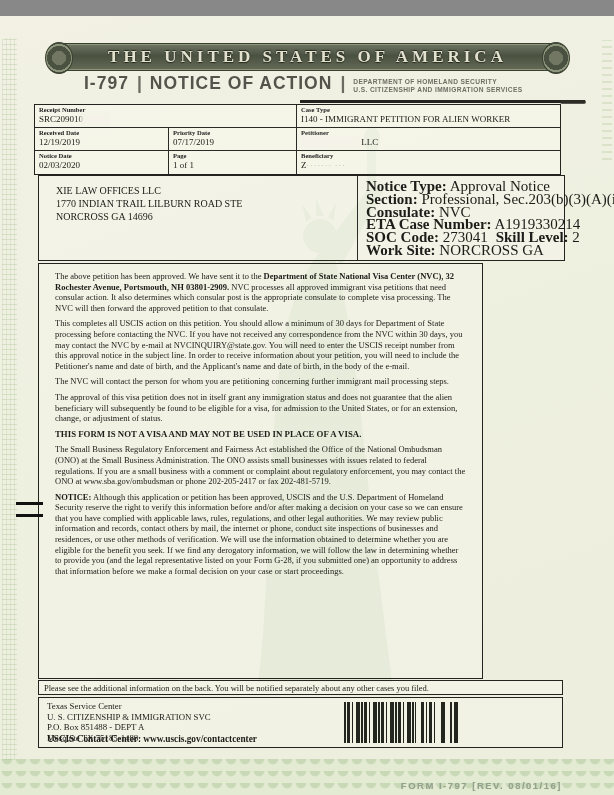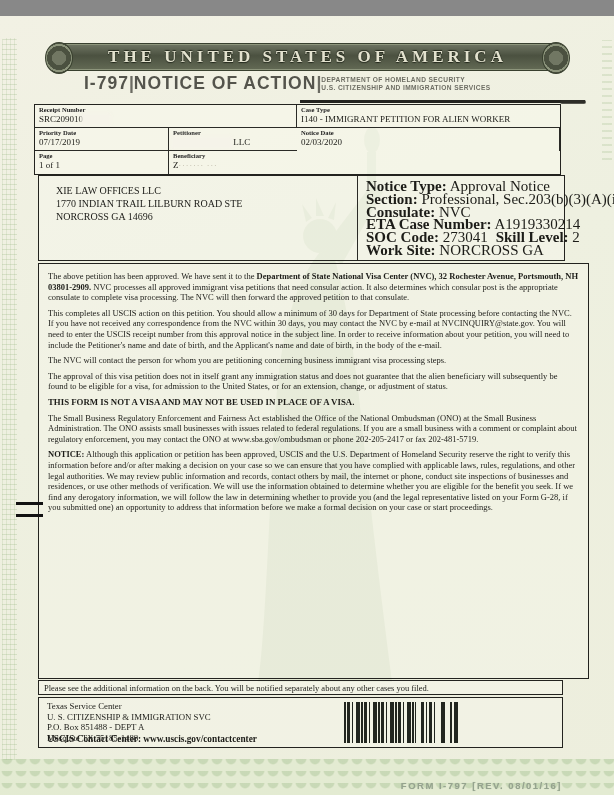--- a/index.html
+++ b/index.html
@@ -38,21 +38,21 @@
     font-family:"Liberation Serif",serif;font-weight:bold;font-size:17px;letter-spacing:4px;
     color:#e3e2cf;text-shadow:0 1px 1px #23281c, 0 -1px 1px #23281c;white-space:nowrap;
   }
   .rosette{
     position:absolute;top:-2px;width:26px;height:30px;border-radius:50%;
     background:radial-gradient(circle,#717763 0 35%,#4b5140 36% 60%,#8d957c 61% 70%,#4b5140 71% 100%);
     border:1px solid #39402f;
   }
   .rosette.left{left:-10px;} .rosette.right{right:-10px;}
   
-  .formline{position:absolute;left:84px;top:57px;display:flex;align-items:flex-start;gap:0;color:#54544c;}
+  .formline{position:absolute;left:84px;top:57px;display:flex;align-items:flex-end;gap:8px;color:#54544c;}
   .formline .big{font-family:"Liberation Sans",sans-serif;font-weight:bold;font-size:17.5px;letter-spacing:1px;white-space:nowrap;}
   .formline .bar{font-family:"Liberation Sans",sans-serif;font-weight:bold;font-size:17.5px;color:#6b6b62;}
   .agency{display:flex;flex-direction:column;padding-top:3px;}
   .agency span{font-family:"Liberation Sans",sans-serif;font-weight:bold;font-size:6.6px;letter-spacing:.4px;color:#6e6e64;line-height:8px;white-space:nowrap;}
   
   .rtable{
     position:absolute;left:34px;top:88px;width:525px;height:69px;
     display:grid;grid-template-columns:134px 128px 1fr;grid-template-rows:23px 23px 23px;
     border:1.5px solid #23231f;background:rgba(250,250,240,.45);
   }
@@ -68,23 +68,23 @@
     position:absolute;left:38px;top:159px;width:525px;height:84px;
     border:1.5px solid #23231f;background:rgba(250,250,240,.35);
   }
   .addrbox .divider{position:absolute;left:318px;top:0;width:1px;height:100%;background:#2a2a26;}
   .mailto{position:absolute;left:17px;top:8px;font-size:10px;line-height:13px;white-space:nowrap;}
   .ndetails{position:absolute;left:327px;top:4px;font-size:15px;line-height:12.8px;white-space:nowrap;}
   .ndetails b{font-weight:bold;}
   .ndetails .gap2{display:inline-block;width:8px;}
   
   .mainbox{
-    position:absolute;left:38px;top:247px;width:551px;height:416px;
+    position:absolute;left:38px;top:247px;width:445px;height:416px;
     border:1.5px solid #23231f;background:rgba(250,250,240,.30);
-    padding:7px 9px;box-sizing:border-box;
+    padding:7px 16px;box-sizing:border-box;
   }
   .mainbox p{margin:0 0 5px 0;font-size:8.5px;line-height:10.6px;text-align:left;}
   .mainbox p.caps{font-weight:bold;font-size:8.8px;}
   
   .strip{
     position:absolute;left:38px;top:664px;width:525px;height:15px;
     border:1.2px solid #23231f;background:rgba(250,250,240,.4);
     box-sizing:border-box;display:flex;align-items:center;padding:0 5px;
     font-size:8.5px;white-space:nowrap;
   }
@@ -160,20 +160,24 @@
   <div class="rtable">
     <div class="cell span2">
       <span class="lab">Receipt Number</span>
       <span class="val"><span>SRC209010</span><span class="smudge" style="width:26px"></span></span>
     </div>
     <div class="cell last">
       <span class="lab">Case Type</span>
       <span class="val">I140 - IMMIGRANT PETITION FOR ALIEN WORKER</span>
     </div>
     <div class="cell">
+      <span class="lab">Received Date</span>
+      <span class="val">12/19/2019</span>
+    </div>
+    <div class="cell">
       <span class="lab">Priority Date</span>
       <span class="val">07/17/2019</span>
     </div>
     <div class="cell last">
       <span class="lab">Petitioner</span>
       <span class="val"><span class="smudge" style="width:58px"></span> <span>LLC</span></span>
     </div>
     <div class="cell rowlast">
       <span class="lab">Notice Date</span>
       <span class="val">02/03/2020</span>
@@ -201,21 +205,21 @@
       <div><b>Consulate:</b> <span>NVC</span></div>
       <div><b>ETA Case Number:</b> <span>A1919330214</span></div>
       <div><b>SOC Code:</b> <span>273041</span><span class="gap2"></span><b>Skill Level:</b> <span>2</span></div>
       <div><b>Work Site:</b> <span>NORCROSS GA</span></div>
     </div>
   </div>
 
   <div class="mainbox">
     <p><span>The above petition has been approved. We have sent it to the </span><b>Department of State National Visa Center (NVC), 32 Rochester Avenue, Portsmouth, NH 03801-2909.</b><span> NVC processes all approved immigrant visa petitions that need consular action. It also determines which consular post is the appropriate consulate to complete visa processing. The NVC will then forward the approved petition to that consulate.</span></p>
     <p>This completes all USCIS action on this petition. You should allow a minimum of 30 days for Department of State processing before contacting the NVC. If you have not received any correspondence from the NVC within 30 days, you may contact the NVC by e-mail at NVCINQUIRY@state.gov. You will need to enter the USCIS receipt number from this approval notice in the subject line. In order to receive information about your petition, you will need to include the Petitioner's name and date of birth, and the Applicant's name and date of birth, in the body of the e-mail.</p>
-    <p>The NVC will contact the person for whom you are petitioning concerning business immigrant visa processing steps.</p>
+    <p>The NVC will contact the person for whom you are petitioning concerning further immigrant mail processing steps.</p>
     <p>The approval of this visa petition does not in itself grant any immigration status and does not guarantee that the alien beneficiary will subsequently be found to be eligible for a visa, for admission to the United States, or for an extension, change, or adjustment of status.</p>
     <p class="caps">THIS FORM IS NOT A VISA AND MAY NOT BE USED IN PLACE OF A VISA.</p>
     <p>The Small Business Regulatory Enforcement and Fairness Act established the Office of the National Ombudsman (ONO) at the Small Business Administration. The ONO assists small businesses with issues related to federal regulations. If you are a small business with a comment or complaint about regulatory enforcement, you may contact the ONO at www.sba.gov/ombudsman or phone 202-205-2417 or fax 202-481-5719.</p>
     <p><b>NOTICE:</b><span> Although this application or petition has been approved, USCIS and the U.S. Department of Homeland Security reserve the right to verify this information before and/or after making a decision on your case so we can ensure that you have complied with applicable laws, rules, regulations, and other legal authorities. We may review public information and records, contact others by mail, the internet or phone, conduct site inspections of businesses and residences, or use other methods of verification. We will use the information obtained to determine whether you are eligible for the benefit you seek. If we find any derogatory information, we will follow the law in determining whether to provide you (and the legal representative listed on your Form G-28, if you submitted one) an opportunity to address that information before we make a formal decision on your case or start proceedings.</span></p>
   </div>
 
   <div class="strip">Please see the additional information on the back. You will be notified separately about any other cases you filed.</div>
 
   <div class="svcbox">
     <div class="svcaddr">

